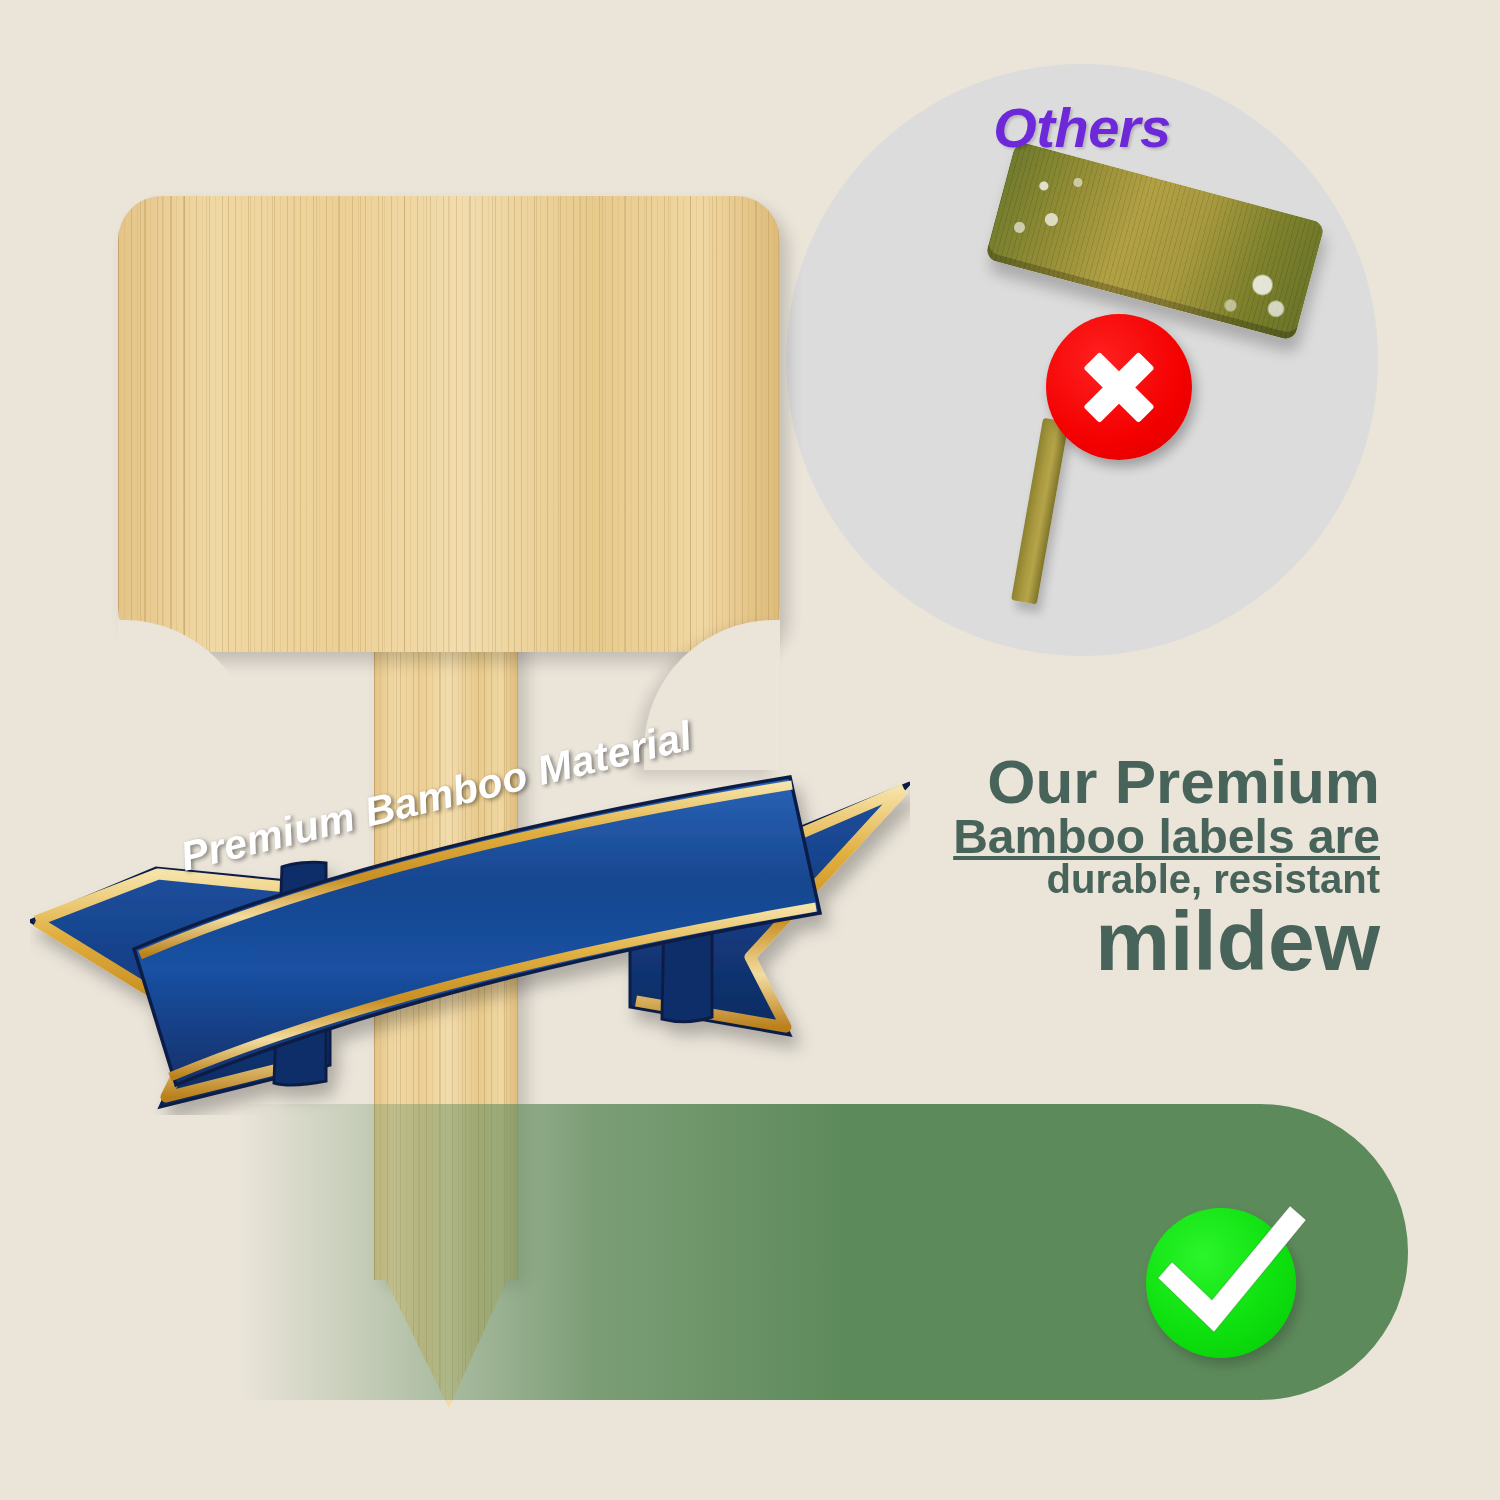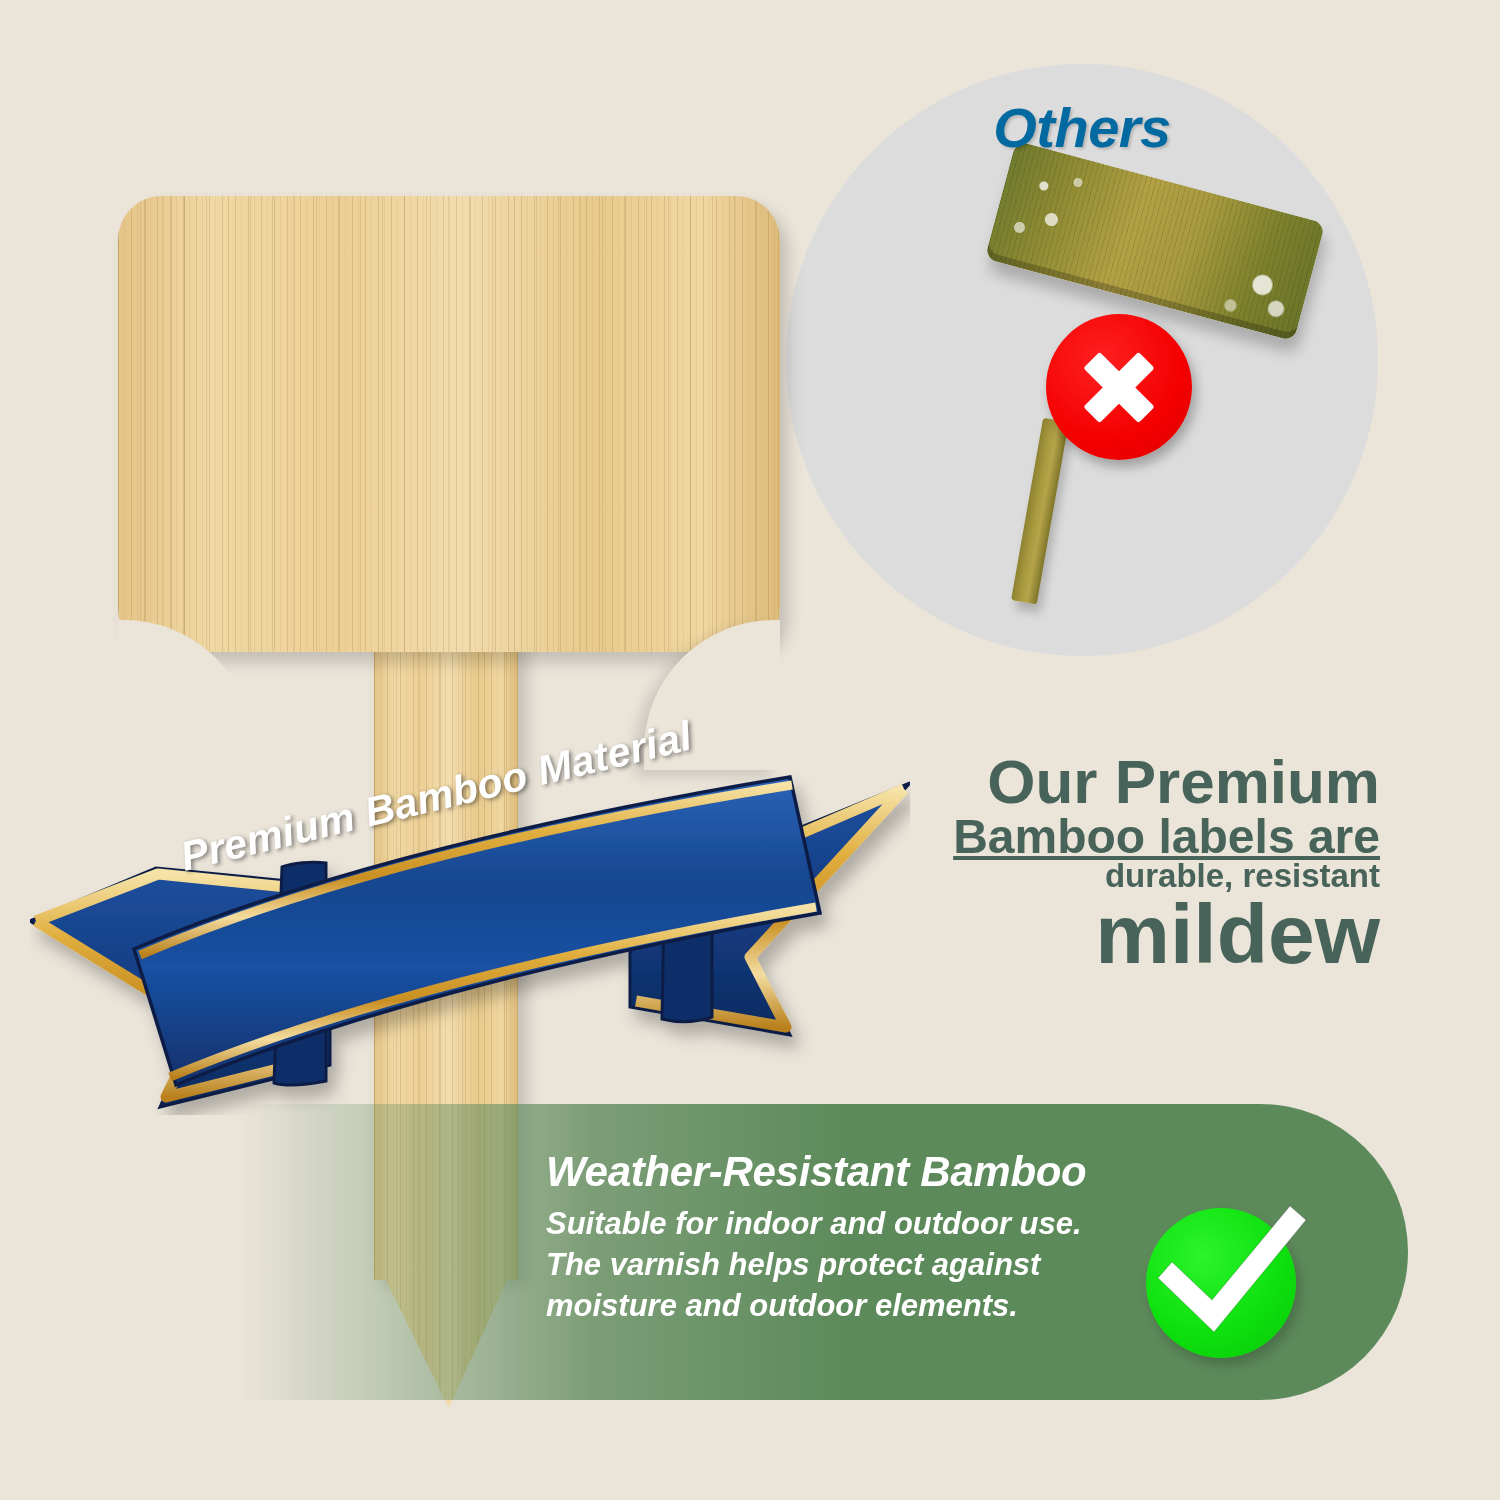--- a/index.html
+++ b/index.html
@@ -10,21 +10,21 @@
   }
   #stage{position:relative;width:1500px;height:1500px;background:#EAE4D9;overflow:hidden;}
 
   
   .others-circle{
     position:absolute;left:786px;top:64px;width:592px;height:592px;
     border-radius:50%;background:#DCDCDC;
   }
   .others-label{
     position:absolute;left:786px;top:95px;width:592px;text-align:center;
-    font-size:56px;font-weight:bold;font-style:italic;color:#0369a1;
+    font-size:56px;font-weight:bold;font-style:italic;color:#6d28d9;
     letter-spacing:-0.5px;
     text-shadow:2px 2px 3px rgba(0,0,0,0.18);
   }
 
   
   .bad-stem{
     position:absolute;left:1043px;top:420px;width:26px;height:185px;
     background:linear-gradient(90deg,#8d8230 0%,#a9993f 35%,#b5a449 60%,#7e7429 100%);
     transform:rotate(10deg);transform-origin:50% 0%;
     border-radius:3px;
@@ -102,21 +102,21 @@
     pointer-events:none;
   }
 
   
   .headline{
     position:absolute;left:930px;top:752px;width:450px;text-align:right;
     color:#48635A;font-weight:bold;line-height:0.98;
   }
   .hl1{font-size:62px;display:block;}
   .hl2{font-size:48px;display:block;text-decoration:underline;}
-  .hl3{font-size:33px;display:block;}
+  .hl3{font-size:40px;display:block;}
   .hl4{font-size:52px;display:block;}
   .hl5{font-size:84px;display:block;line-height:1.02;text-align:right;}
 
   
   .green-pill{
     position:absolute;left:240px;top:1104px;width:1168px;height:296px;
     border-radius:0 148px 148px 0;
     background:linear-gradient(90deg, rgba(93,138,91,0) 0%, rgba(93,138,91,0.30) 12%, rgba(93,138,91,0.78) 30%, #5d8a5b 52%, #5d8a5b 100%);
   }
   .pill-text{position:absolute;left:546px;top:1148px;width:600px;color:#fff;font-style:italic;font-weight:bold;}
@@ -200,25 +200,19 @@
   <div class="ribbon-text">Premium Bamboo Material</div>
 
   <div class="headline">
     <span class="hl1">Our Premium</span>
     <span class="hl2">Bamboo labels are</span>
     <span class="hl3">durable, resistant</span>
     <span class="hl5">mildew</span>
   </div>
 
   <div class="green-pill"></div>
-  <div class="pill-text">
-    <span class="pill-title">Weather-Resistant Bamboo</span>
-    <span class="pill-line">Suitable for indoor and outdoor use.</span>
-    <span class="pill-line">The varnish helps protect against</span>
-    <span class="pill-line">moisture and outdoor elements.</span>
-  </div>
 
   <div class="badge-check"></div>
   <svg class="check-mark" viewBox="0 0 160 160" xmlns="http://www.w3.org/2000/svg">
     <path d="M6 82 L20 66 L60 104 L138 10 L154 24 L62 136 Z" fill="#ffffff" stroke="rgba(0,0,0,0.12)" stroke-width="1.5"></path>
   </svg>
 
 </div>
 
 </body></html>

